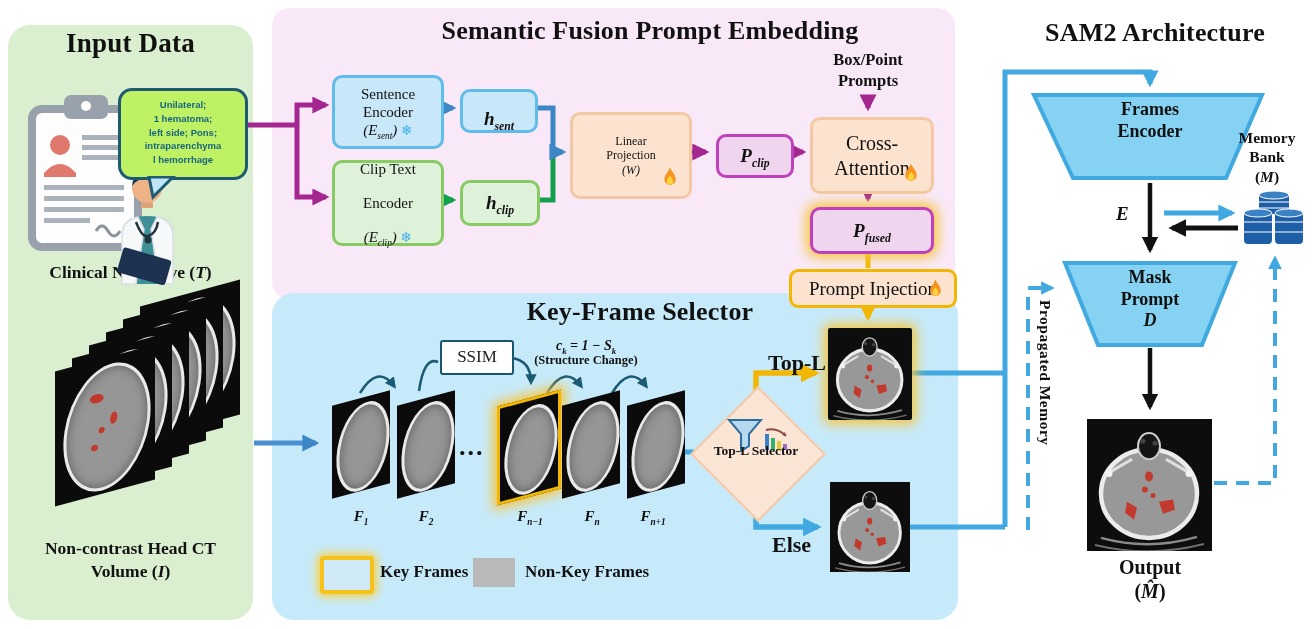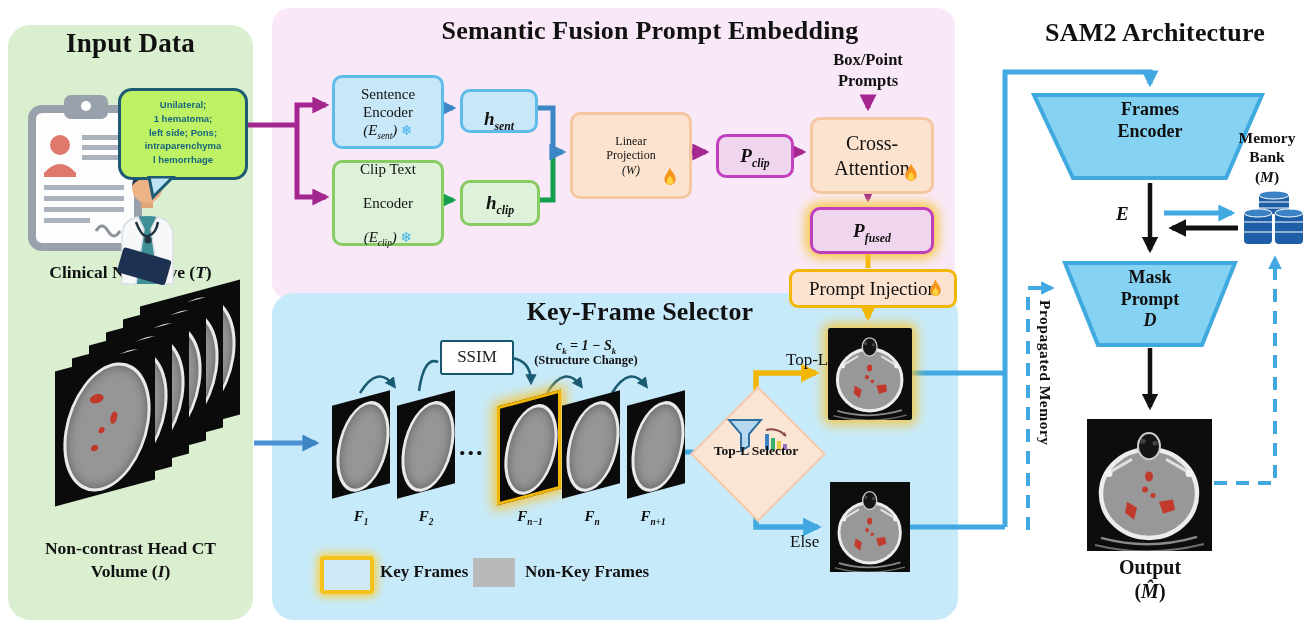--- a/index.html
+++ b/index.html
@@ -30,21 +30,21 @@
   .spot{position:absolute;background:#c0392b;border-radius:50%;}
   .keyglow{border:3px solid #f2b705;box-shadow:0 0 12px 4px #f6c63e;}
   .frame-label{position:absolute;width:64px;text-align:center;font-weight:bold;font-style:italic;font-size:15px;z-index:3;}
   .legend-text{position:absolute;font-weight:bold;font-size:17px;z-index:3;}
   .ct-img{position:absolute;z-index:3;}
   .vert-text{position:absolute;writing-mode:vertical-rl;font-weight:bold;font-size:15.5px;letter-spacing:.5px;z-index:3;}
   .bubble{position:absolute;left:118px;top:88px;width:130px;height:92px;background:#bef264;
           border:3px solid #1e5b73;border-radius:14px;z-index:5;
           font-family:"Liberation Sans",sans-serif;font-weight:bold;font-size:9.5px;color:#17657e;
           text-align:center;line-height:1.45;padding-top:7px;box-sizing:border-box;}
-  .branch-label{position:absolute;font-weight:normal;font-size:17px;z-index:4;margin-left:18px;}
+  .branch-label{position:absolute;font-weight:bold;font-size:22px;z-index:4;}
 </style>
 </head>
 <body>
 
 <div id="stage">
 
   <svg style="position:absolute;width:0;height:0" aria-hidden="true">
     <symbol id="ct-axial" viewBox="0 0 125 131" preserveAspectRatio="none">
       <rect width="125" height="131" fill="#0d0d0d"></rect>
       <ellipse cx="62" cy="74" rx="48" ry="44" fill="#989898" stroke="#ececec" stroke-width="4.5"></ellipse>

